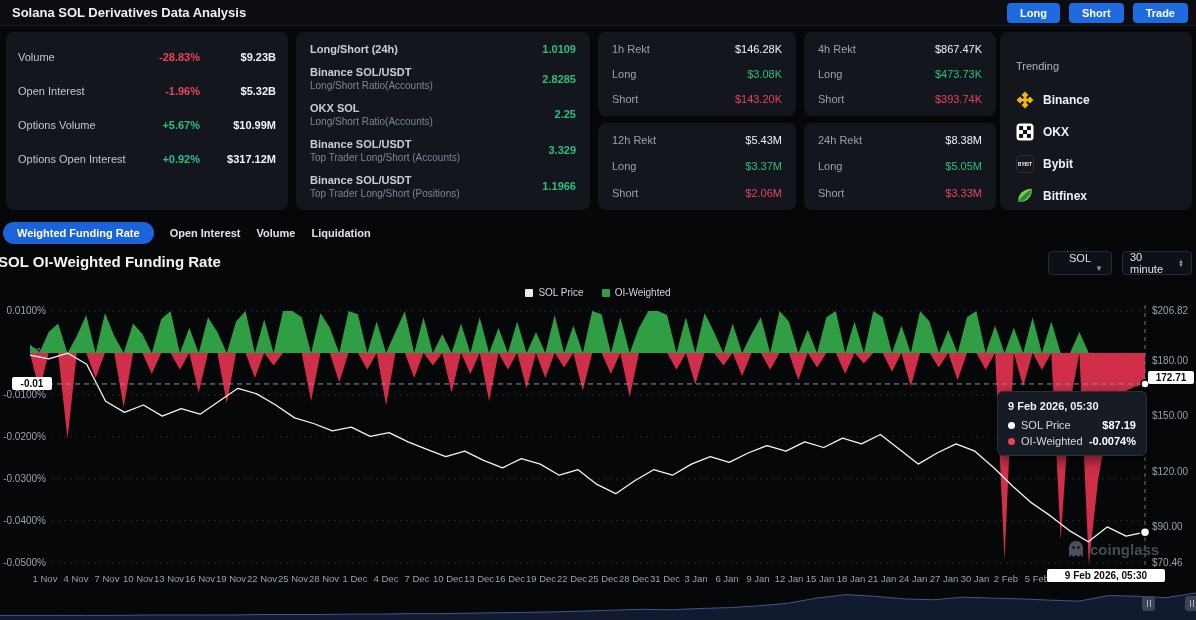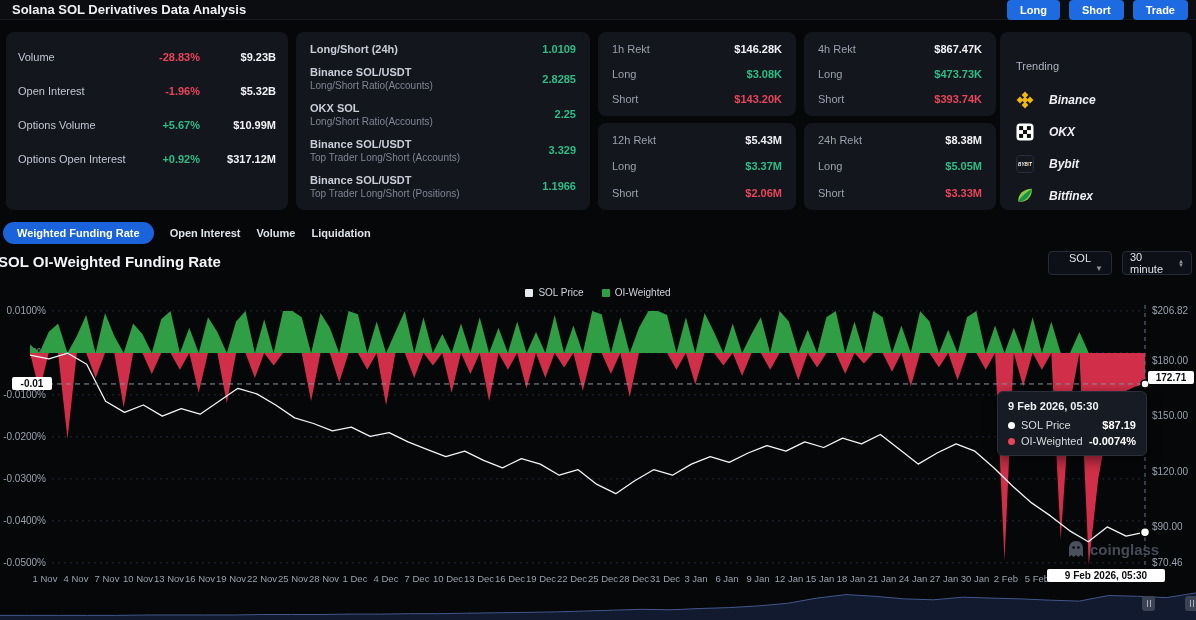--- a/index.html
+++ b/index.html
@@ -1,18 +1,18 @@
 <!DOCTYPE html>
 <html><head>
 <meta charset="utf-8">
 <style>
   html,body{margin:0;padding:0;background:#060709;}
   .page{position:relative;width:1196px;height:620px;background:#060709;font-family:"Liberation Sans",sans-serif;color:#e9ebf0;overflow:hidden;}
   
-  .hdr{position:absolute;top:0;left:0;right:0;height:20px;background:#0b0d11;border-bottom:1px solid #16191f;display:flex;align-items:center;padding:0 8px;box-sizing:border-box;}
+  .hdr{position:absolute;top:0;left:0;right:0;height:26px;background:#0b0d11;border-bottom:1px solid #16191f;display:flex;align-items:center;padding:0 8px;box-sizing:border-box;}
   .hdr-title{font-size:13px;font-weight:700;color:#eef0f4;margin-left:4px;}
   .hdr-btns{margin-left:auto;display:flex;gap:9px;}
   .btn{background:#1e6ae1;color:#fff;font-size:11px;font-weight:700;padding:4px 13px;border-radius:4px;border:none;cursor:pointer;font-family:inherit;}
   
   .panel{position:absolute;background:#13161d;border-radius:8px;box-sizing:border-box;}
   .p-stats{left:6px;top:32px;width:282px;height:178px;padding:8px 0;}
   .srow{display:flex;align-items:center;height:34px;padding:0 12px;}
   .srow .lbl{font-size:11px;color:#c2c7d0;}
   .chg{margin-left:auto;font-size:11px;font-weight:700;width:62px;text-align:right;}
   .chg-dn{color:#e8445a;} .chg-up{color:#2ebd85;}
@@ -24,25 +24,25 @@
   .lsrow .sub{font-size:10px;color:#7e8694;}
   .sub:empty{display:none;}
   .lsrow .rv{margin-left:auto;font-size:11px;font-weight:700;color:#2ebd85;}
   .p-rekt{padding:4px 0;display:flex;flex-direction:column;justify-content:space-around;}
   .r1{left:598px;top:32px;width:198px;height:84px;}
   .r2{left:804px;top:32px;width:192px;height:84px;}
   .r3{left:598px;top:123px;width:198px;height:87px;}
   .r4{left:804px;top:123px;width:192px;height:87px;}
   .rkrow{display:flex;align-items:center;padding:0 14px;font-size:11px;}
   .rkrow .lbl{color:#9aa1ad;}
-  .rkrow .v{margin-left:auto;font-weight:700;color:#f0f2f5;padding-left:44px;}
+  .rkrow .v{margin-left:auto;font-weight:400;color:#f0f2f5;padding-left:44px;}
   .rkrow .v-long{color:#2ebd85;} .rkrow .v-short{color:#e8445a;}
   .p-trend{left:1000px;top:32px;width:192px;height:178px;padding:28px 16px;}
   .trend-title{font-size:11px;color:#aeb4bf;margin-bottom:12px;}
-  .titem{display:flex;align-items:center;gap:15px;height:32px;cursor:pointer;font-style:italic;}
+  .titem{display:flex;align-items:center;gap:9px;height:32px;cursor:pointer;}
   .titem .nm{font-size:12px;font-weight:700;color:#eef0f4;}
   .ticon{width:18px;height:18px;flex:0 0 18px;}
   
   .tabs{position:absolute;top:221px;left:3px;display:flex;align-items:center;gap:16px;height:24px;}
   .tab{font-size:11px;font-weight:700;color:#dfe3e9;cursor:pointer;white-space:nowrap;}
   .tab.active{background:#1a63da;color:#fff;padding:5px 14px;border-radius:13px;}
   
   .chart-title{position:absolute;top:253px;left:-2px;font-size:15px;font-weight:700;color:#f2f4f7;}
   .ctrl{position:absolute;top:251px;height:24px;border:1px solid #272c36;border-radius:4px;display:flex;align-items:center;font-size:11px;color:#dfe3e9;background:#0d1016;box-sizing:border-box;cursor:pointer;}
   .ctrl-sym{left:1048px;width:64px;padding:0 8px;flex-direction:column;}

